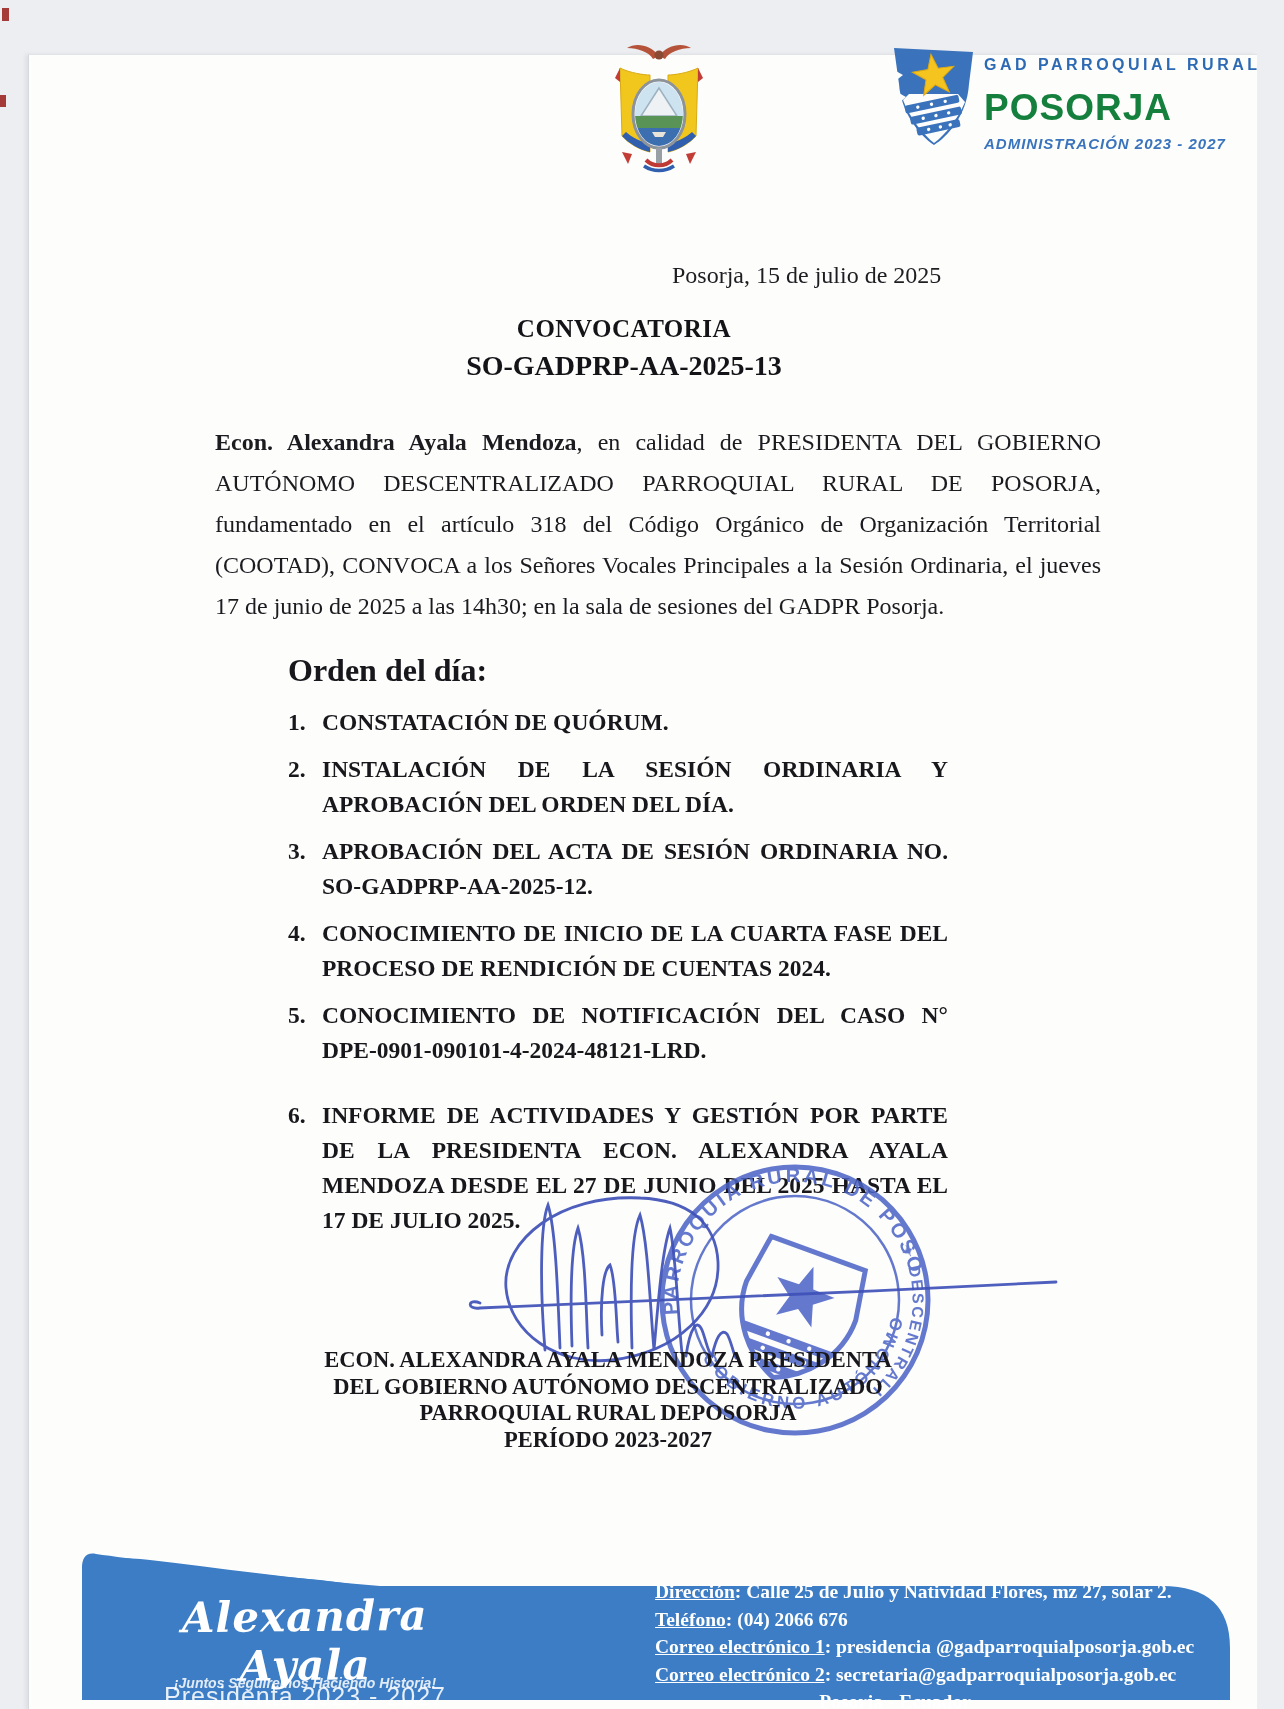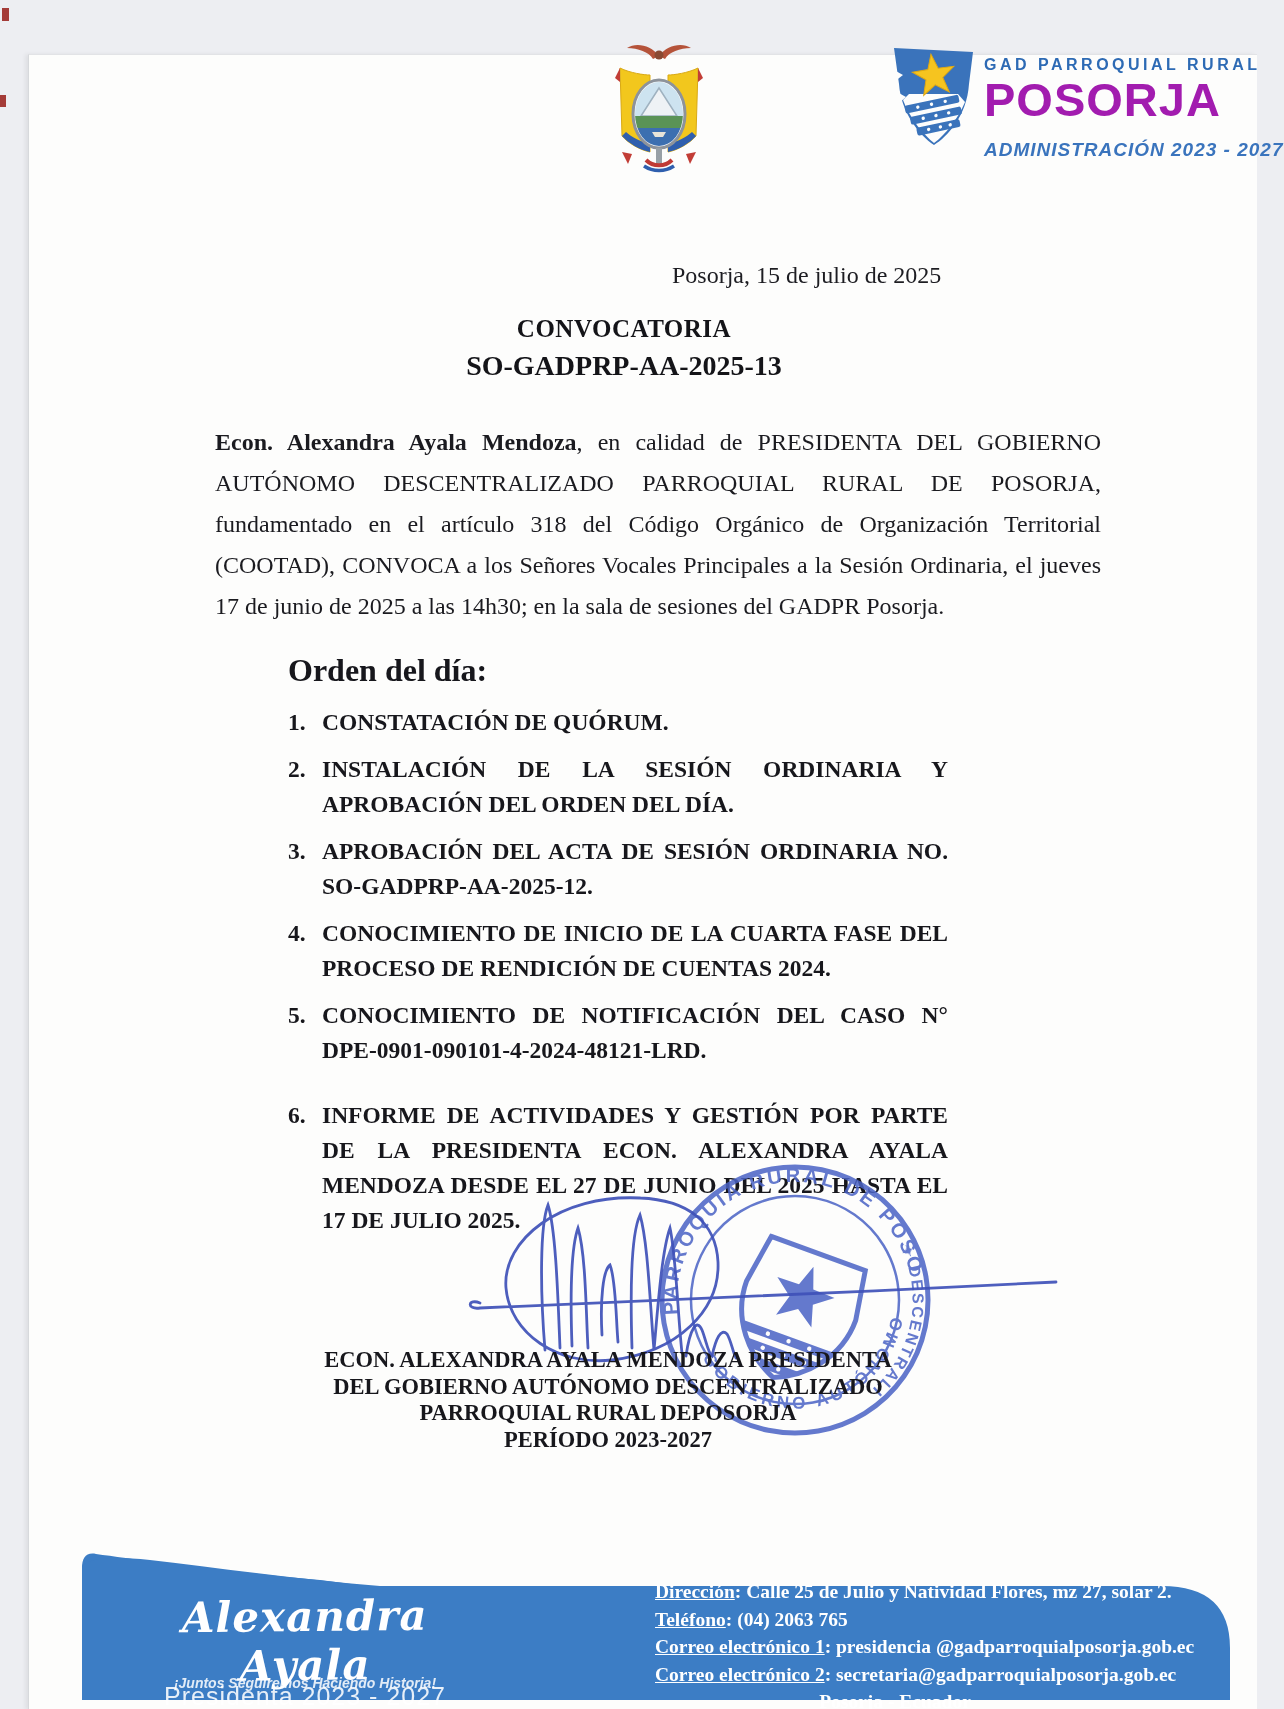--- a/index.html
+++ b/index.html
@@ -5,22 +5,22 @@
   html,body{margin:0;padding:0;}
   body{background:#e9ebef;font-family:"Liberation Serif",serif;}
   #scan{position:relative;width:1284px;height:1709px;background:#edeef2;overflow:hidden;}
   #paper{position:absolute;left:28px;top:54px;width:1228px;height:1655px;background:#fdfdfc;
          border-left:1px solid #d7d9dc;border-top:1px solid #e2e3e6;box-shadow:-3px 0 4px rgba(0,0,0,.06);}
   .artifact{position:absolute;background:#a43b38;}
   .abs{position:absolute;}
   
   #logo-text{position:absolute;left:984px;top:56px;width:260px;font-family:"Liberation Sans",sans-serif;}
   .org-line{color:#2d6ab4;font-size:16px;font-weight:bold;letter-spacing:3.5px;white-space:nowrap;}
-  .brand-name{color:#a21caf;font-size:47px;font-weight:bold;letter-spacing:1px;line-height:48px;margin-top:2px;white-space:nowrap;}
-  .admin-line{color:#3a74bd;font-size:19px;font-weight:bold;font-style:italic;letter-spacing:1px;margin-top:15px;white-space:nowrap;}
+  .brand-name{color:#15803d;font-size:37px;font-weight:bold;letter-spacing:1px;line-height:48px;margin-top:10px;white-space:nowrap;}
+  .admin-line{color:#3a74bd;font-size:15px;font-weight:bold;font-style:italic;letter-spacing:1px;margin-top:3px;white-space:nowrap;}
   
   #date-line{position:absolute;left:672px;top:224px;font-size:24px;color:#1d1d22;white-space:nowrap;margin-top:38px;}
   #title-block{position:absolute;left:224px;top:315px;width:800px;text-align:center;color:#141418;}
   #title-block .t1{font-size:25px;font-weight:bold;letter-spacing:.5px;}
   #title-block .t2{font-size:28px;font-weight:bold;margin-top:7px;}
   #body-par{position:absolute;left:215px;top:398px;width:886px;font-size:24px;line-height:41px;
             text-align:justify;color:#1b1b20;}
   #body-par .lead{font-weight:bold;}
   #agenda-heading{position:absolute;left:288px;top:652px;font-size:32px;font-weight:bold;color:#17171c;}
   #agenda{position:absolute;left:288px;top:705px;width:660px;color:#17171c;}
@@ -213,18 +213,18 @@
              M 2,18 C 2,8 6,2 16,4 C 60,10 150,22 240,30 L 302,38 L 2,38 Z" fill="#3c7dc5"></path>
     <path d="M 2,16 C 10,8 30,6 70,10 C 140,18 220,30 300,36 L 1082,36 Q 1150,36 1150,98 L 1150,150 L 2,150 Z" fill="#3c7dc5"></path>
   </svg>
 
   <div id="footer-name">Alexandra Ayala</div>
   <div id="footer-sub">Presidenta 2023 - 2027</div>
   <div id="footer-slogan">¡Juntos Seguiremos Haciendo Historia!</div>
 
   <div id="footer-contacts">
     <div><span class="lbl">Dirección</span><span>: Calle 25 de Julio y Natividad Flores, mz 27, solar 2.</span></div>
-    <div><span class="lbl">Teléfono</span><span>: (04) 2063 765</span></div>
+    <div><span class="lbl">Teléfono</span><span>: (04) 2066 676</span></div>
     <div><span class="lbl">Correo electrónico 1</span><span>: presidencia @gadparroquialposorja.gob.ec</span></div>
     <div><span class="lbl">Correo electrónico 2</span><span>: secretaria@gadparroquialposorja.gob.ec</span></div>
     <div id="footer-location">Posorja - Ecuador</div>
   </div>
 </div>
 
 </body></html>

